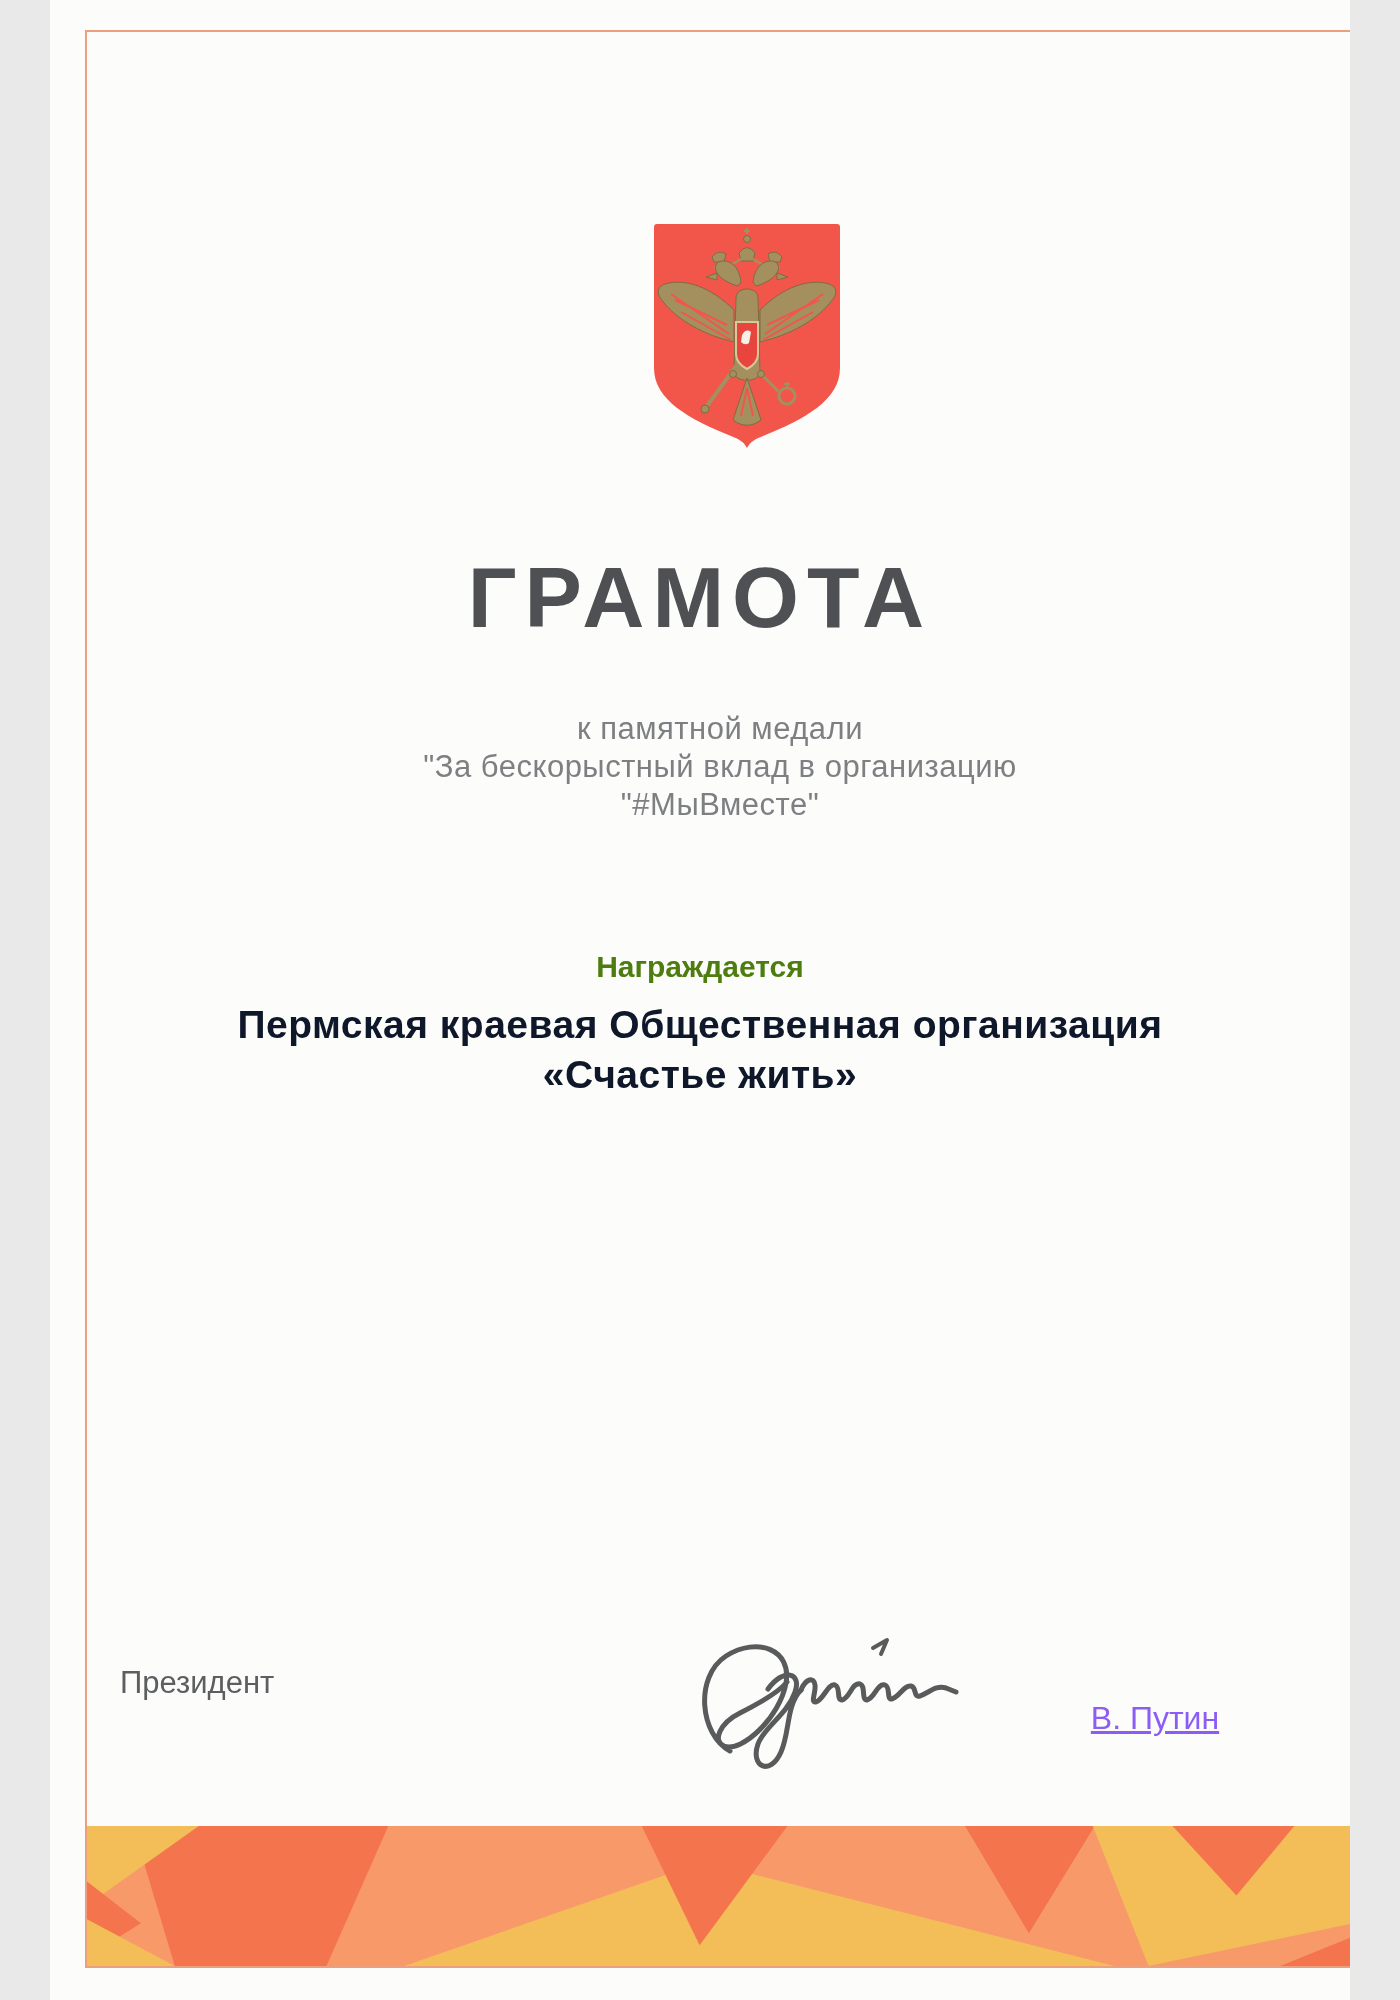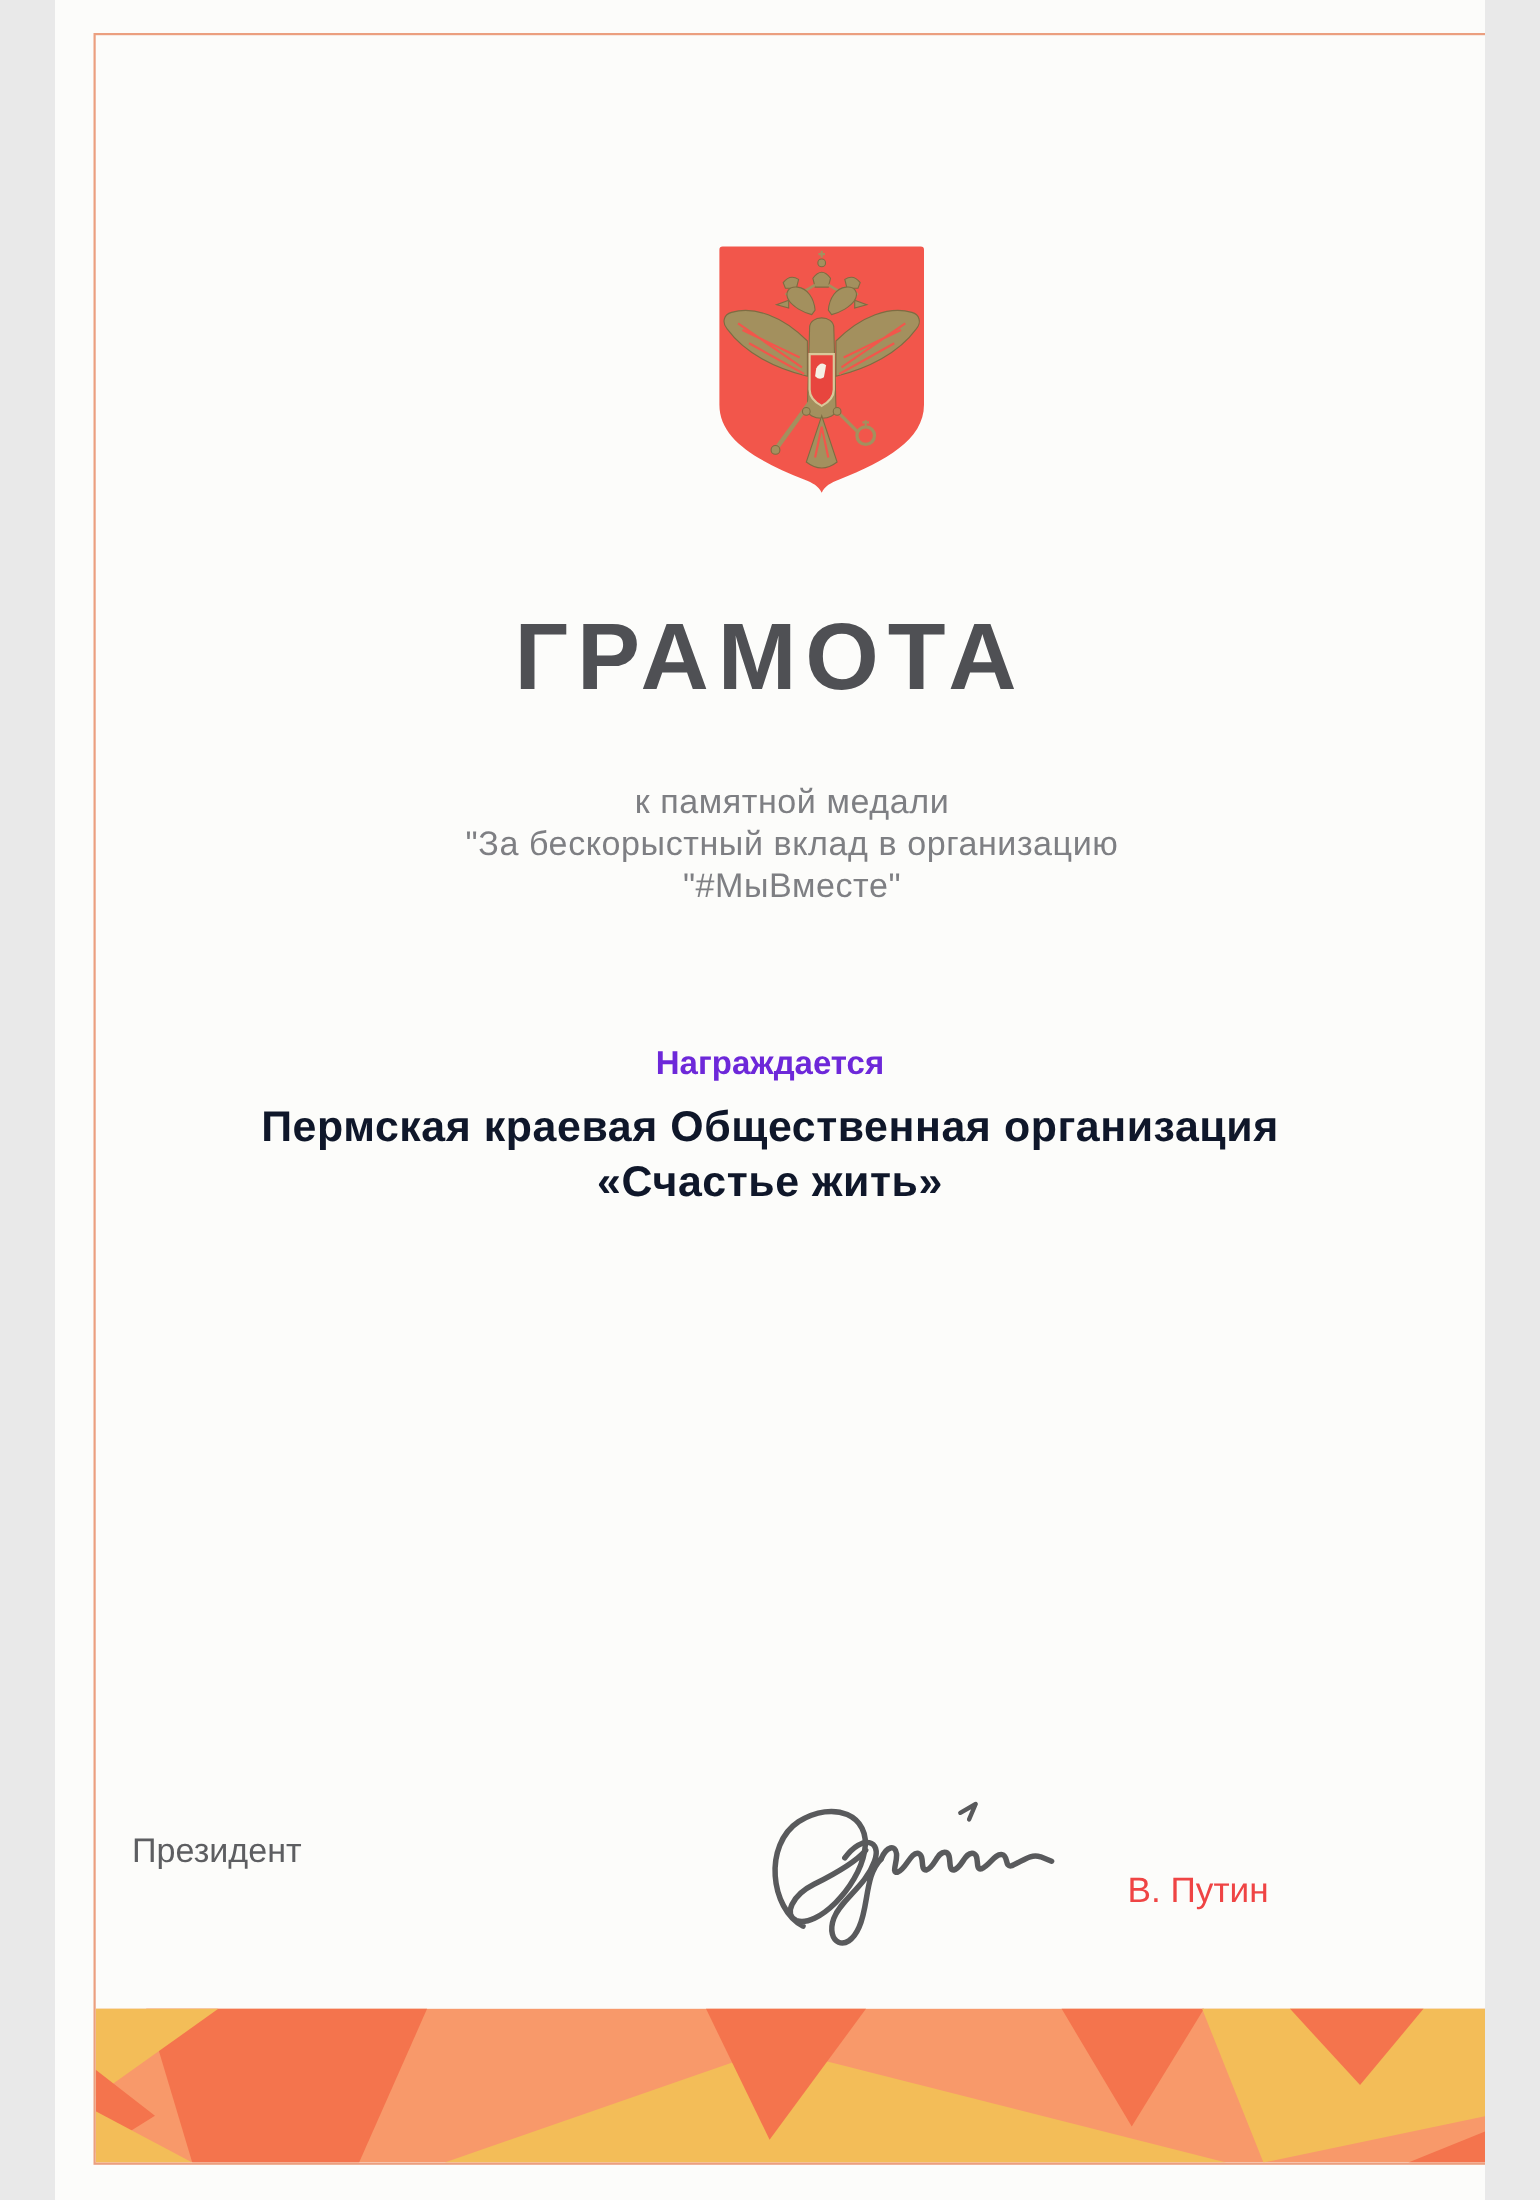--- a/index.html
+++ b/index.html
@@ -51,21 +51,21 @@
     color:#7e7f83;
     padding-left:20px;
   }
   .award-label {
     position:absolute;
     left:0; top:950px;
     width:100%;
     text-align:center;
     font-size:30px;
     font-weight:bold;
-    color:#6d28d9;
+    color:#4d7c0f;
   }
   .recipient {
     position:absolute;
     left:0; top:1000px;
     width:100%;
     text-align:center;
     font-size:39px;
     font-weight:bold;
     line-height:50px;
     letter-spacing:0.5px;
@@ -83,23 +83,24 @@
   .signature {
     position:absolute;
     left:640px; top:1633px;
     width:300px; height:152px;
   }
   .signer-name {
     position:absolute;
     top:1700px;
     right:65px;
     width:260px;
-    text-align:left;
+    text-align:center;
     font-size:32px;
-    color:#ef4444;
+    color:#8b5cf6;
+    text-decoration:underline;
   }
 </style>
 </head>
 <body>
 
 <div class="page">
 
   <div class="frame">
     <svg class="band" viewBox="0 0 1326 141" preserveAspectRatio="none" aria-hidden="true">
       <rect x="0" y="0" width="1326" height="141" fill="#f8996a"></rect>

